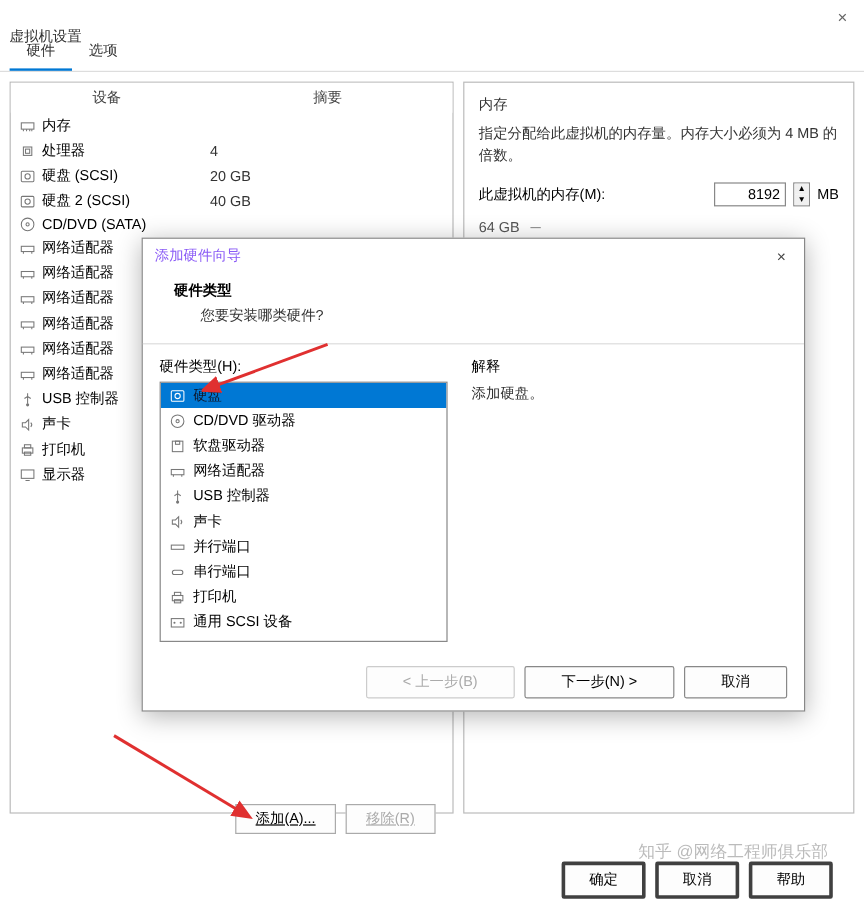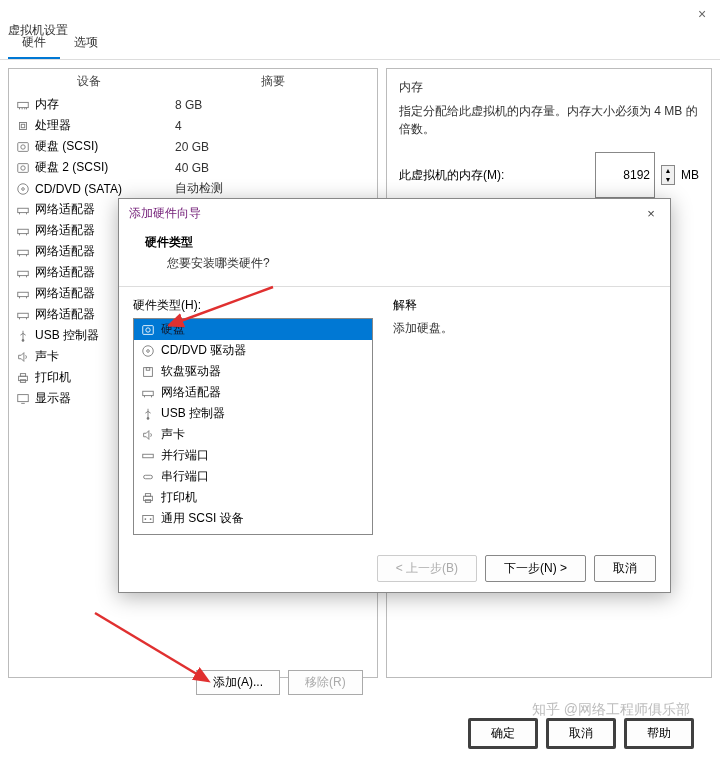--- a/index.html
+++ b/index.html
@@ -23,53 +23,53 @@
     .device-cell1 { width: 160px; display: flex; align-items: center; gap: 4px; }
     .device-cell2 { flex: 1; color: #333; }
     .dev-icon { width: 16px; height: 14px; display: inline-flex; align-items: center; justify-content: center; color: #777; }
     .dev-icon svg { width: 14px; height: 14px; }
     
     .right-panel { flex: 1; border: 1px solid #bbb; padding: 10px 12px; height: 610px; }
     .rp-title { font-size: 12px; margin-bottom: 6px; color: #333; }
     .rp-desc { font-size: 12px; color: #333; margin-bottom: 14px; line-height: 1.5; }
     .rp-memory-row { display: flex; align-items: center; gap: 6px; margin-bottom: 10px; }
     .rp-mem-label { flex: 1; font-size: 12px; }
-    .rp-mem-input { width: 60px; border: 1px solid #888; text-align: right; padding: 15px 4px; }
+    .rp-mem-input { width: 60px; border: 1px solid #888; text-align: right; padding: 2px 4px; }
     .rp-spinner { display: flex; flex-direction: column; border: 1px solid #888; }
     .rp-spinner span { width: 12px; height: 9px; display: flex; align-items: center; justify-content: center; font-size: 7px; cursor: pointer; background: #f0f0f0; }
     .rp-slider-area { margin-top: 8px; font-size: 11px; color: #555; }
     .rp-os-text { margin-top: 60px; margin-left: 190px; color: #333; font-size: 12px; }
     
     .bottom-buttons { position: absolute; right: 26px; bottom: 10px; display: flex; gap: 8px; }
     .bottom-buttons button { padding: 4px 20px; border: 3px solid #404040; background: #fdfdfd; cursor: pointer; font-size: 12px; border-radius: 2px; }
     
     .add-remove-row { position: absolute; left: 196px; top: 670px; display: flex; gap: 8px; }
-    .add-remove-row button { padding: 3px 16px; border: 1px solid #aaa; background: #fdfdfd; cursor: pointer; font-size: 12px; }
+    .add-remove-row button { padding: 3px 16px; border: 1px solid #aaa; background: #fdfdfd; cursor: pointer; font-size: 12px; text-decoration: underline; }
     .add-remove-row button.disabled { color: #aaa; }
     
     
     .wizard { position: absolute; left: 118px; top: 198px; width: 553px; height: 395px; background: #fff; border: 1px solid #888; box-shadow: 0 4px 20px rgba(0,0,0,0.3); display: flex; flex-direction: column; }
     .wizard-titlebar { display: flex; align-items: center; padding: 6px 10px; }
-    .wizard-titlebar-title { flex: 1; font-size: 12px; color: #701a75; }
+    .wizard-titlebar-title { flex: 1; font-size: 12px; color: #8b5cf6; }
     .wizard-close { width: 18px; text-align: center; cursor: pointer; font-size: 13px; color: #444; }
     .wizard-subhead { padding: 6px 14px 14px 14px; border-bottom: 1px solid #ddd; }
     .wizard-subhead-title { font-weight: bold; font-size: 12px; margin-bottom: 4px; padding-left: 12px; }
     .wizard-subhead-q { font-size: 12px; padding-left: 34px; color: #333; }
     .wizard-body { flex: 1; display: flex; padding: 10px 14px; gap: 20px; }
     .wizard-left { width: 240px; display: flex; flex-direction: column; }
     .wizard-left-label { font-size: 12px; margin-bottom: 4px; }
     .wizard-listbox { flex: 1; border: 1px solid #888; background: #fff; overflow-y: auto; }
     .wizard-item { display: flex; align-items: center; gap: 5px; padding: 2px 6px; cursor: pointer; font-size: 12px; }
     .wizard-item.selected { background: #0078d4; color: #0f172a; }
     .wizard-item.selected .dev-icon { color: #fff; }
     .wizard-right { flex: 1; }
     .wizard-right-label { font-size: 12px; margin-bottom: 6px; }
     .wizard-right-desc { font-size: 12px; color: #333; }
     .wizard-footer { display: flex; justify-content: flex-end; gap: 8px; padding: 10px 14px; }
-    .wizard-footer button { padding: 4px 18px; border: 1px solid #888; background: #fdfdfd; cursor: pointer; font-size: 12px; border-radius: 2px; }
+    .wizard-footer button { padding: 4px 30px; border: 1px solid #888; background: #fdfdfd; cursor: pointer; font-size: 12px; border-radius: 2px; }
     .wizard-footer button.disabled { color: #aaa; border-color: #ccc; }
     
     
     .arrow1 { position: absolute; left: 168px; top: 282px; pointer-events: none; z-index: 100; }
     .arrow2 { position: absolute; left: 90px; top: 608px; pointer-events: none; z-index: 100; }
     .watermark { position: absolute; right: 30px; bottom: 40px; color: rgba(120,120,120,0.5); font-size: 14px; pointer-events: none; }
   </style>
 </head>
 <body>
 
@@ -96,21 +96,20 @@
               <svg viewBox="0 0 16 16">
                 <rect x="2" y="5" width="12" height="6" fill="none" stroke="currentColor"></rect>
                 <line x1="4" y1="11" x2="4" y2="13" stroke="currentColor"></line>
                 <line x1="7" y1="11" x2="7" y2="13" stroke="currentColor"></line>
                 <line x1="10" y1="11" x2="10" y2="13" stroke="currentColor"></line>
                 <line x1="12" y1="11" x2="12" y2="13" stroke="currentColor"></line>
               </svg>
             </span>
             <span>内存</span>
           </div>
-          <div class="device-cell2">8 GB</div>
         </div>
         <div class="device-row">
           <div class="device-cell1">
             <span class="dev-icon">
               <svg viewBox="0 0 16 16">
                 <rect x="4" y="4" width="8" height="8" fill="none" stroke="currentColor"></rect>
                 <rect x="6" y="6" width="4" height="4" fill="none" stroke="currentColor"></rect>
               </svg>
             </span>
             <span>处理器</span>
@@ -144,21 +143,20 @@
         <div class="device-row">
           <div class="device-cell1">
             <span class="dev-icon">
               <svg viewBox="0 0 16 16">
                 <circle cx="8" cy="8" r="6" fill="none" stroke="currentColor"></circle>
                 <circle cx="8" cy="8" r="1.5" fill="none" stroke="currentColor"></circle>
               </svg>
             </span>
             <span>CD/DVD (SATA)</span>
           </div>
-          <div class="device-cell2">自动检测</div>
         </div>
         <div class="device-row">
           <div class="device-cell1">
             <span class="dev-icon">
               <svg viewBox="0 0 16 16">
                 <rect x="2" y="6" width="12" height="5" fill="none" stroke="currentColor"></rect>
                 <line x1="4" y1="11" x2="4" y2="13" stroke="currentColor"></line>
                 <line x1="12" y1="11" x2="12" y2="13" stroke="currentColor"></line>
               </svg>
             </span>
@@ -287,20 +285,24 @@
     <div class="rp-title">内存</div>
     <div class="rp-desc">指定分配给此虚拟机的内存量。内存大小必须为 4 MB 的倍数。</div>
     <div class="rp-memory-row">
       <span class="rp-mem-label">此虚拟机的内存(M):</span>
       <input class="rp-mem-input" value="8192" style="">
       <div class="rp-spinner">
         <span>▲</span>
         <span>▼</span>
       </div>
       <span>MB</span>
+    </div>
+    <div class="rp-slider-area">
+      <span>64 GB</span>
+      <span style="margin-left:6px;color:#888">─</span>
     </div>
     <div class="rp-os-text">操作系统内存</div>
   </div>
 </div>
 
 <div class="add-remove-row">
   <button>添加(A)...</button>
   <button class="disabled">移除(R)</button>
 </div>
 

